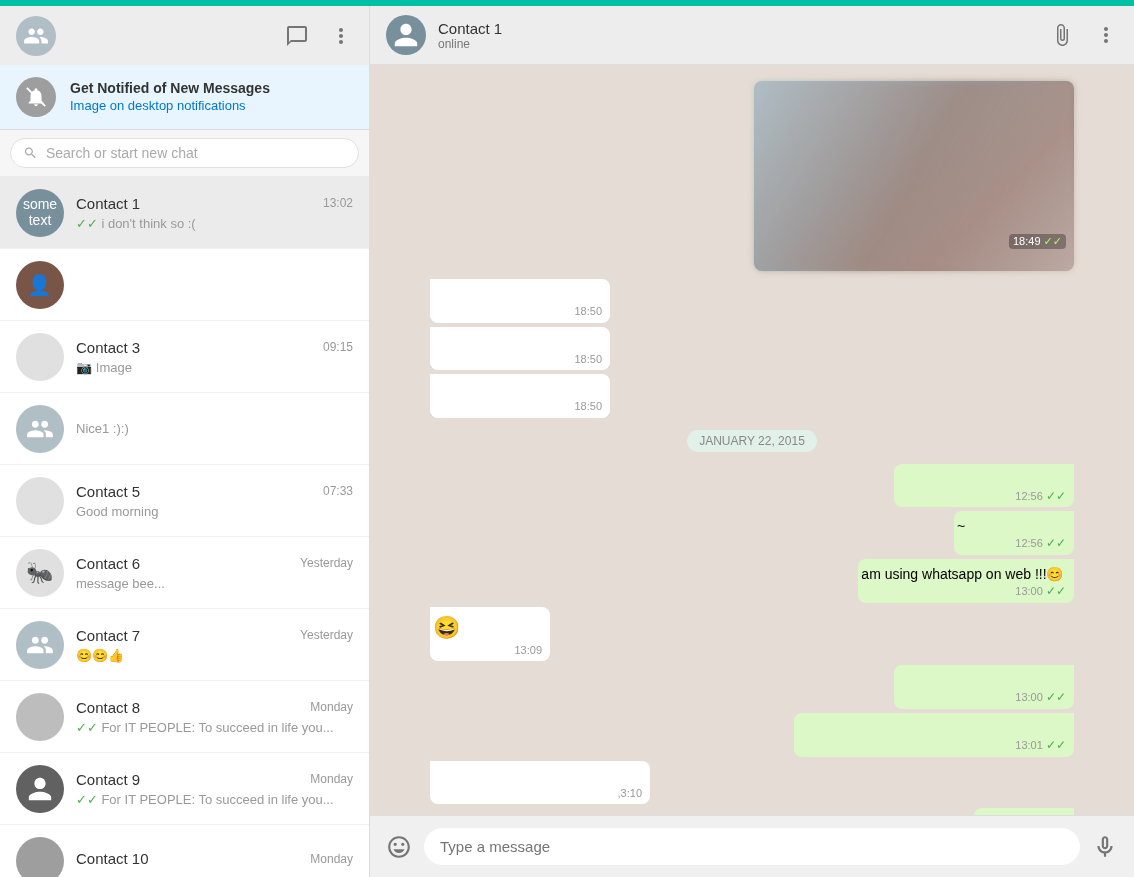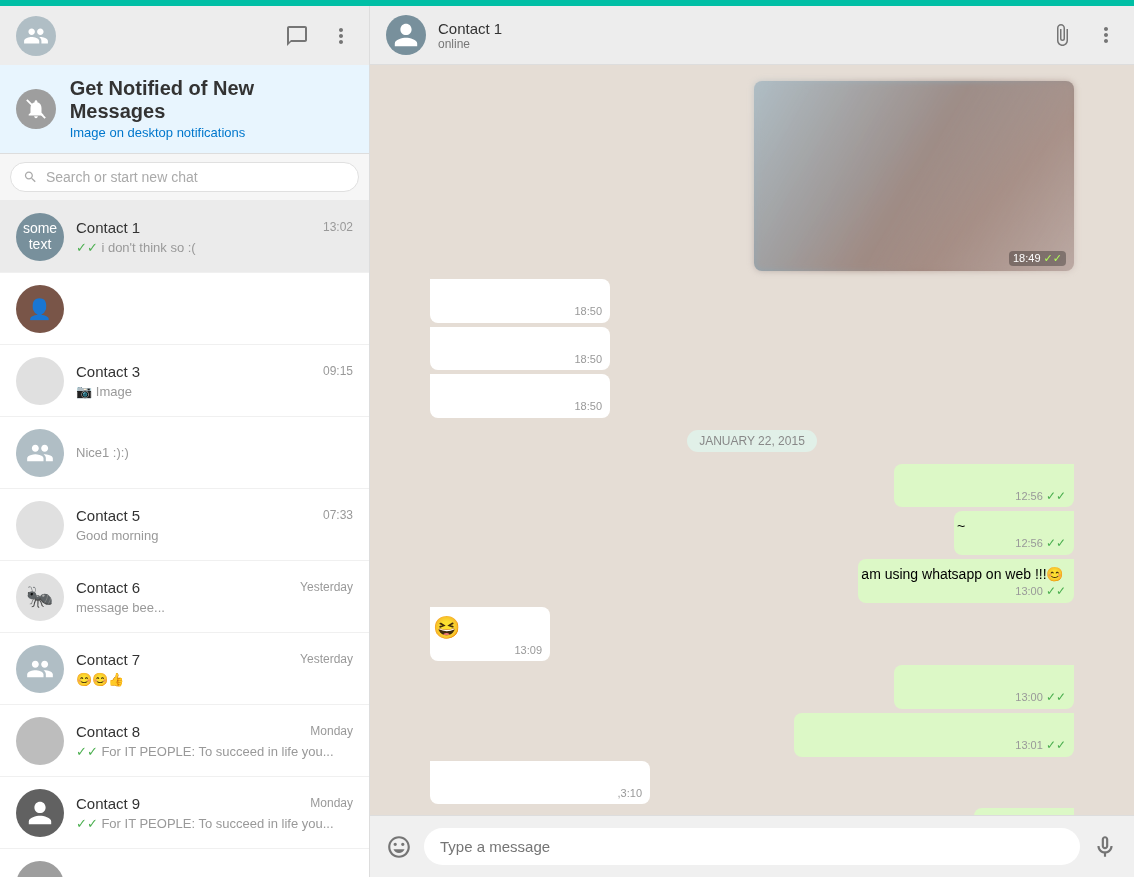--- a/index.html
+++ b/index.html
@@ -93,21 +93,21 @@
       justify-content: center;
     }
 
     .notif-icon svg {
       width: 22px;
       height: 22px;
       fill: #fff;
     }
 
     .notif-text h3 {
-      font-size: 20px;
+      font-size: 14px;
       font-weight: 600;
       color: #333;
     }
 
     .notif-text a {
       font-size: 13px;
       color: #0077cc;
       text-decoration: none;
     }
 
@@ -325,21 +325,21 @@
       height: 180px;
       background: linear-gradient(135deg, #b0bec5 0%, #cfd8dc 50%, #e0e0e0 100%);
       display: flex;
       align-items: center;
       justify-content: center;
       border-radius: 8px;
     }
 
     .msg-image-time {
       position: absolute;
-      bottom: 5px;
+      bottom: 22px;
       right: 8px;
       font-size: 11px;
       color: #fff;
       background: rgba(0,0,0,0.3);
       padding: 1px 4px;
       border-radius: 4px;
     }
 
     
     .input-area {

